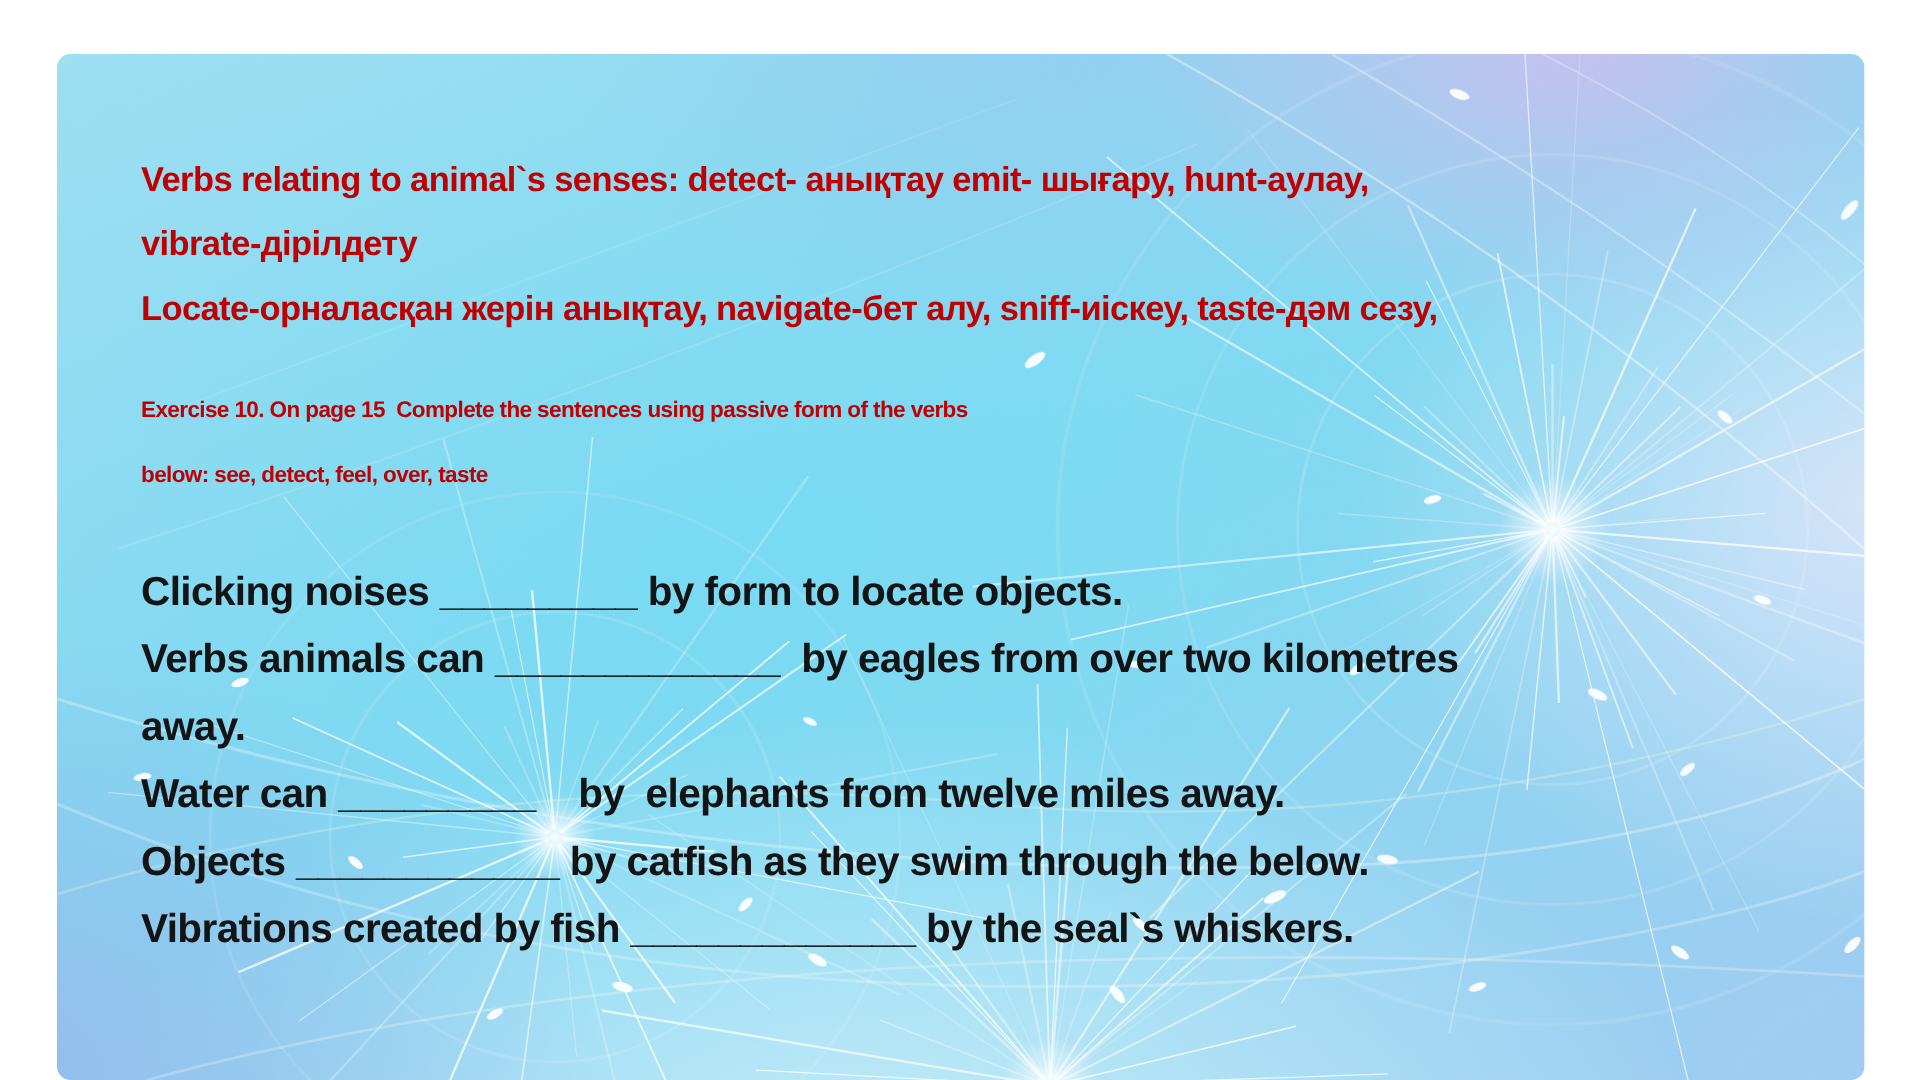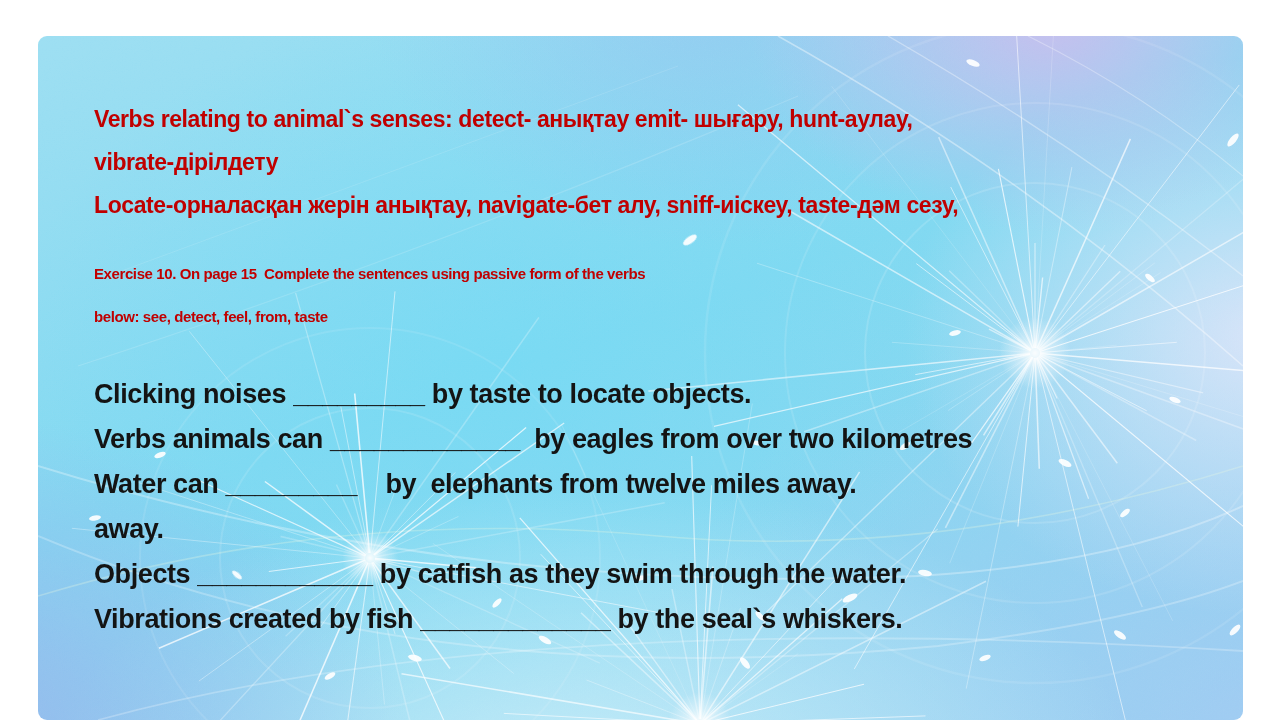--- a/index.html
+++ b/index.html
@@ -216,24 +216,24 @@
   </svg>
 
   <div class="textlayer red-block">
     <div class="line">Verbs relating to animal`s senses: detect- анықтау emit- шығару, hunt-аулау,</div>
     <div class="line">vibrate-дірілдету</div>
     <div class="line">Locate-орналасқан жерін анықтау, navigate-бет алу, sniff-иіскеу, taste-дәм сезу,</div>
   </div>
 
   <div class="textlayer exercise-block">
     <div class="line">Exercise 10. On page 15  Complete the sentences using passive form of the verbs</div>
-    <div class="line">below: see, detect, feel, from, taste</div>
+    <div class="line">below: see, detect, feel, over, taste</div>
   </div>
 
   <div class="textlayer black-block">
-    <div class="line">Clicking noises _________ by taste to locate objects.</div>
+    <div class="line">Clicking noises _________ by form to locate objects.</div>
     <div class="line">Verbs animals can _____________  by eagles from over two kilometres</div>
+    <div class="line">away.</div>
     <div class="line">Water can _________    by  elephants from twelve miles away.</div>
-    <div class="line">away.</div>
-    <div class="line">Objects ____________ by catfish as they swim through the water.</div>
+    <div class="line">Objects ____________ by catfish as they swim through the below.</div>
     <div class="line">Vibrations created by fish _____________ by the seal`s whiskers.</div>
   </div>
 </div>
 
 </body></html>

